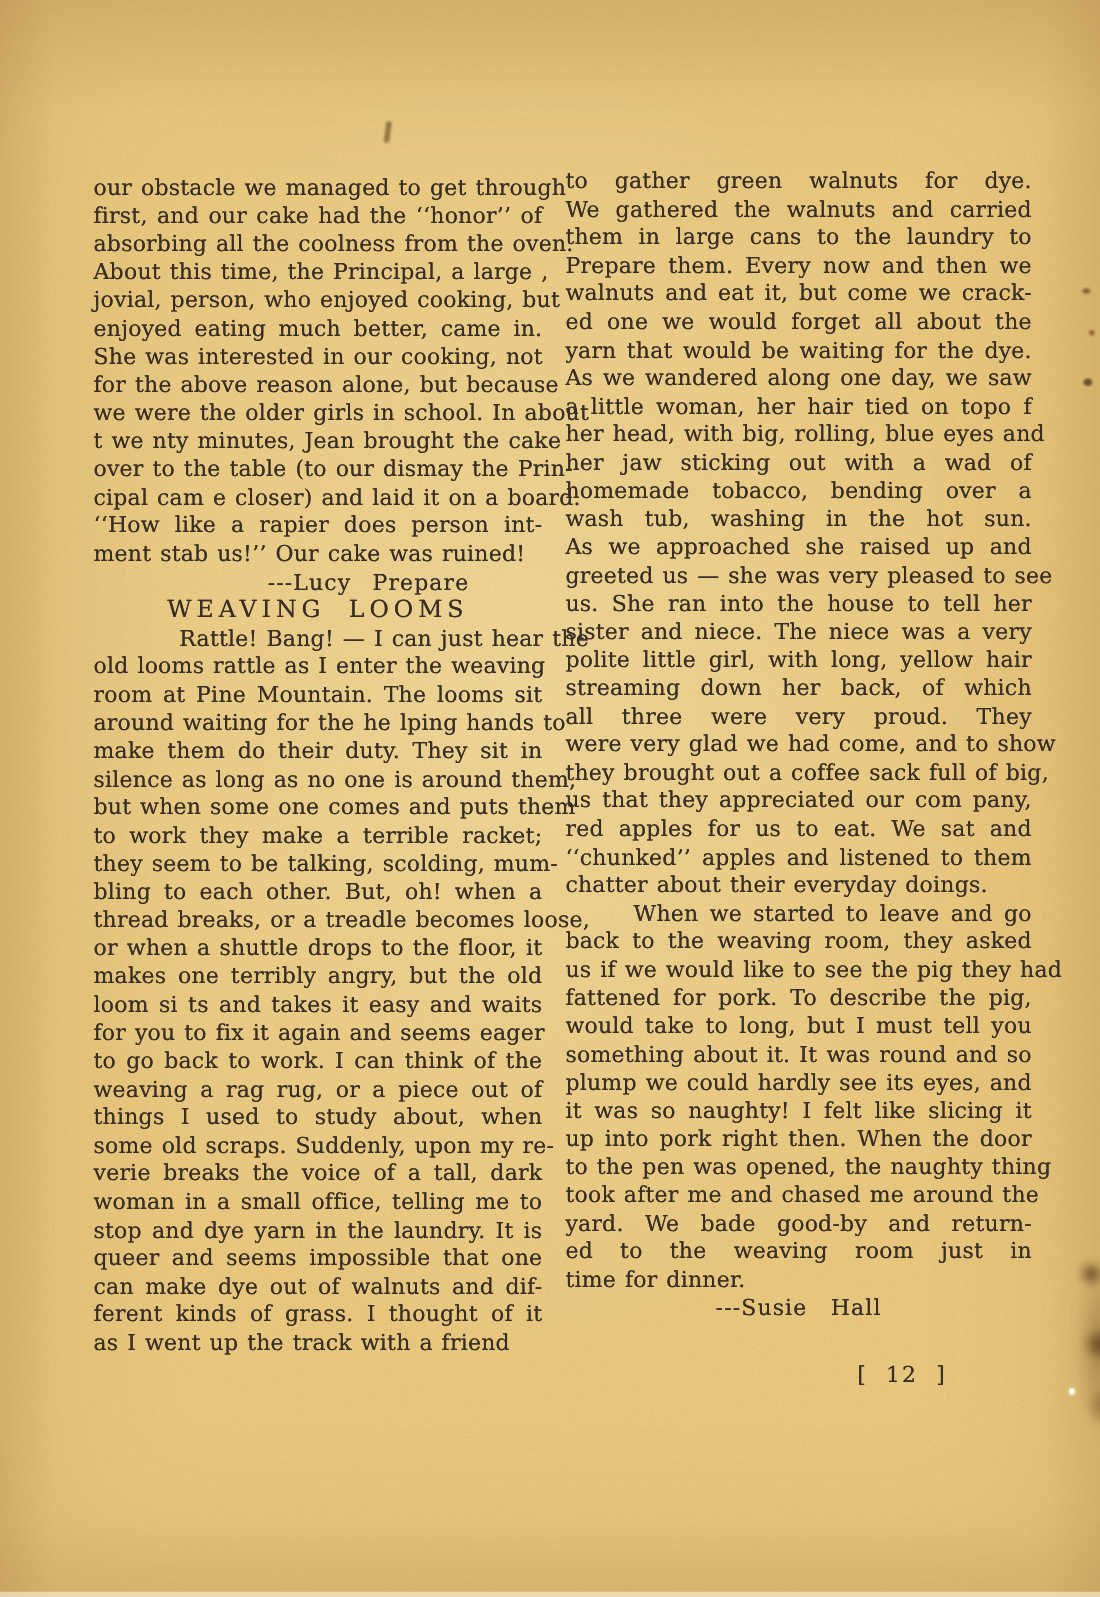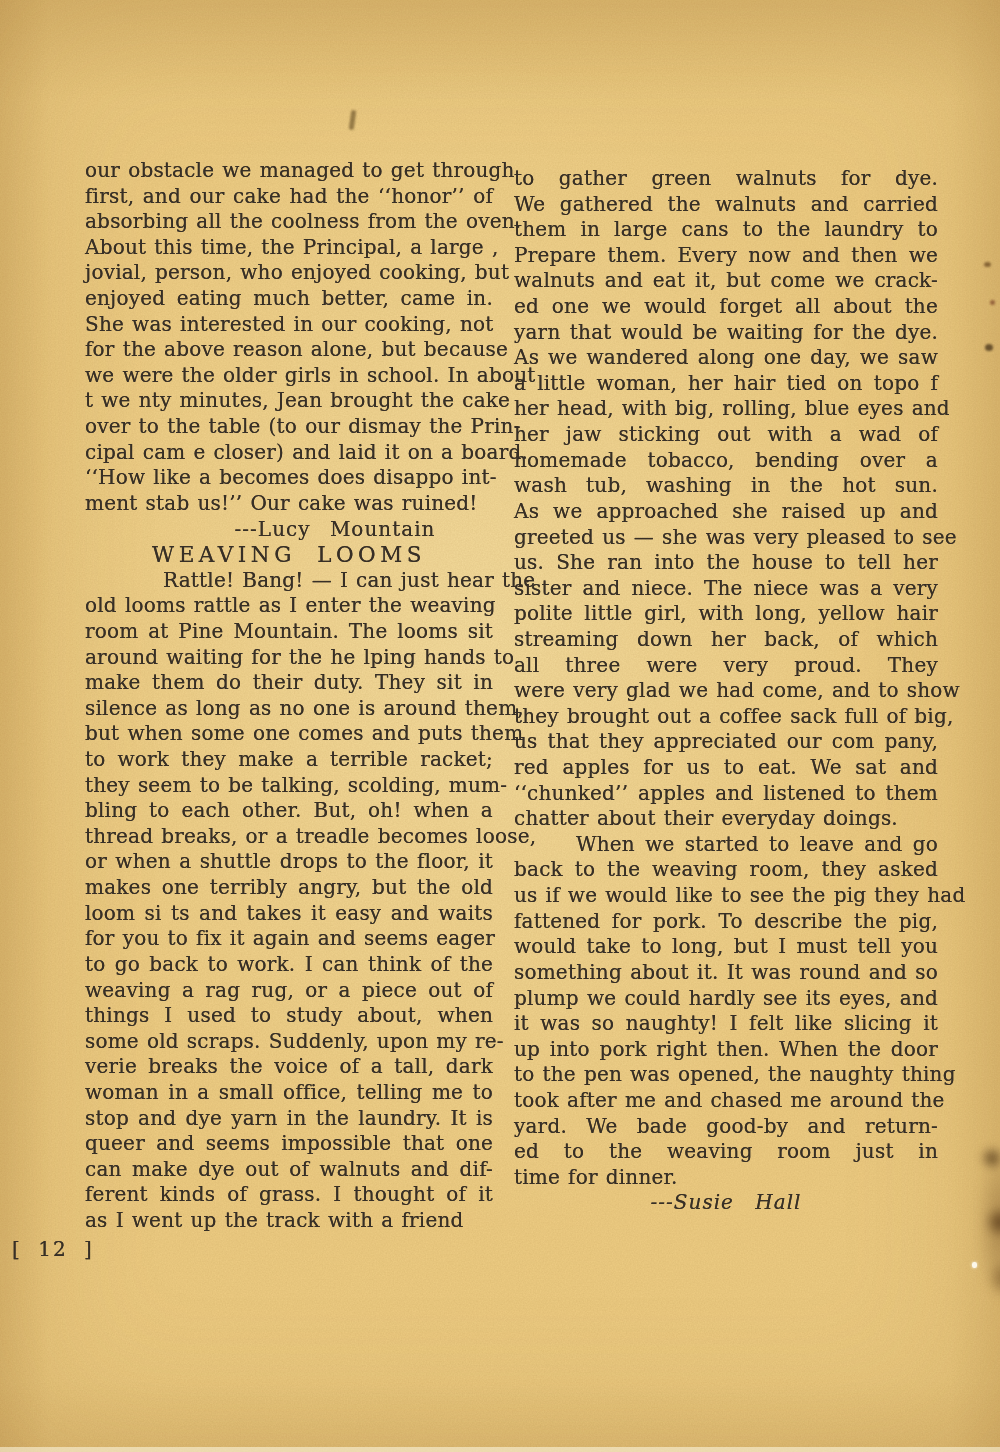--- a/index.html
+++ b/index.html
@@ -18,33 +18,33 @@
     padding-left: 28px;
   }
   .grain{position:absolute;inset:0;opacity:.45;mix-blend-mode:multiply;pointer-events:none;}
   .vignette{position:absolute;inset:0;pointer-events:none;
     box-shadow:inset 0 0 140px 18px rgba(150,105,38,0.20);}
   .vignette:after{content:"";position:absolute;left:0;right:0;bottom:0;height:5px;
     background:rgba(255,251,232,0.55);}
   .col{position:absolute;color:#372f26;font-size:20px;letter-spacing:.2px;word-spacing:1.5px;
     text-shadow:0 0 .6px rgba(55,47,38,.85);}
   .col.left{left:85px;top:158px;width:408px;}
-  .col.right{left:514px;top:166px;width:424px;}
+  .col.right{left:514px;top:152px;width:424px;}
   .line{height:25.62px;line-height:25.62px;white-space:nowrap;
     text-align:justify;text-align-last:justify;}
   .line.l{text-align:right;text-align-last:left;}
   .line.indent{text-indent:78px;}
   .line.indent2{text-indent:62px;}
-  .line.sig{text-align:center;text-align-last:center;word-spacing:14px;letter-spacing:1px;font-style:italic;}
+  .line.sig{text-align:center;text-align-last:center;word-spacing:14px;letter-spacing:1px;}
   .line.sig-r{text-align:center;text-align-last:center;word-spacing:12px;letter-spacing:1px;
     transform:translateX(46px);}
   .line.heading{text-align:left;text-align-last:center;font-size:21.5px;
     letter-spacing:4.5px;word-spacing:10px;}
-  .pageno{position:absolute;left:12px;top:1236px;width:861px;height:26px;line-height:26px;
-    text-align:left;color:#372f26;font-size:20px;letter-spacing:2px;word-spacing:8px;
+  .pageno{position:absolute;left:0;top:1236px;width:861px;height:26px;line-height:26px;
+    text-align:right;color:#372f26;font-size:20px;letter-spacing:2px;word-spacing:8px;
     text-shadow:0 0 .6px rgba(55,47,38,.85);}
   .stain-edge{position:absolute;left:950px;top:1130px;width:60px;height:210px;
     filter:blur(4px);pointer-events:none;
     background:
       radial-gradient(circle 16px at 42px 28px, rgba(58,34,10,0.80), rgba(58,34,10,0) 75%),
       radial-gradient(circle 22px at 50px 92px, rgba(78,48,18,0.85), rgba(78,48,18,0) 72%),
       radial-gradient(circle 26px at 56px 148px, rgba(105,72,32,0.65), rgba(105,72,32,0) 72%),
       radial-gradient(ellipse 34px 100px at 52px 95px, rgba(120,86,42,0.45), rgba(120,86,42,0) 78%);}
   .stain-dot{position:absolute;left:972px;top:1262px;width:5px;height:6px;border-radius:2px;
     background:rgba(255,253,244,0.92);box-shadow:0 0 3px rgba(255,253,244,0.8);pointer-events:none;}
@@ -76,23 +76,23 @@
       <div class="line j">absorbing all the coolness from the oven.</div>
       <div class="line j">About this time, the Principal, a large ,</div>
       <div class="line j">jovial, person, who enjoyed cooking, but</div>
       <div class="line j">enjoyed eating much better, came in.</div>
       <div class="line j">She was interested in our cooking, not</div>
       <div class="line j">for the above reason alone, but because</div>
       <div class="line j">we were the older girls in school. In about</div>
       <div class="line j">t we nty minutes, Jean brought the cake</div>
       <div class="line j">over to the table (to our dismay the Prin-</div>
       <div class="line j">cipal cam e closer) and laid it on a board.</div>
-      <div class="line j">‘‘How like a becomes does disappo int-</div>
+      <div class="line j">‘‘How like a rapier does person int-</div>
       <div class="line l">ment stab us!’’ Our cake was ruined!</div>
-      <div class="line sig-r">---Lucy Mountain</div>
+      <div class="line sig-r">---Lucy Prepare</div>
       <div class="line heading">WEAVING LOOMS</div>
       <div class="line indent">Rattle! Bang! — I can just hear the</div>
       <div class="line j">old looms rattle as I enter the weaving</div>
       <div class="line j">room at Pine Mountain. The looms sit</div>
       <div class="line j">around waiting for the he lping hands to</div>
       <div class="line j">make them do their duty. They sit in</div>
       <div class="line j">silence as long as no one is around them,</div>
       <div class="line j">but when some one comes and puts them</div>
       <div class="line j">to work they make a terrible racket;</div>
       <div class="line j">they seem to be talking, scolding, mum-</div>

